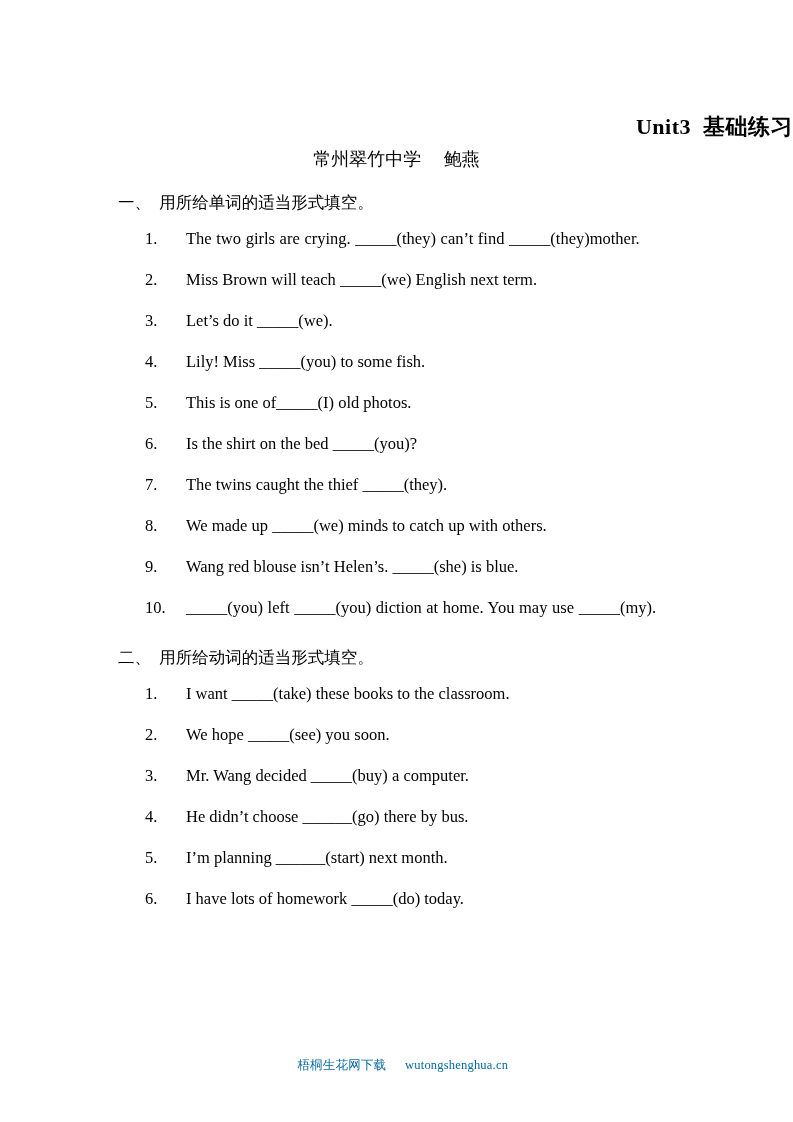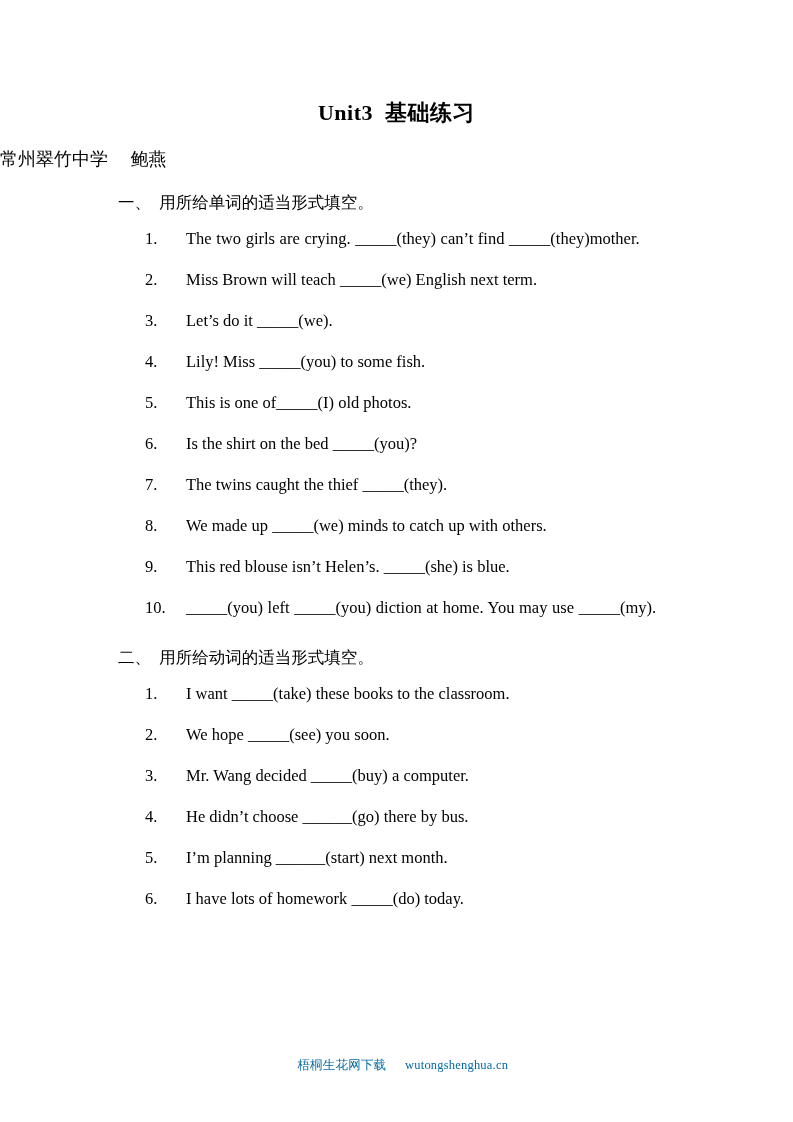--- a/index.html
+++ b/index.html
@@ -21,36 +21,36 @@
     left: 0;
     top: 0;
     width: 793px;
     height: 1122px;
   }
 
   
   .doc-title {
     position: absolute;
     left: 0;
-    top: 99px;
-    width: 793px;
-    text-align: center;
+    top: 113px;
+    width: 793px;
+    text-align: right;
     font-size: 22px;
     font-weight: bold;
     letter-spacing: 0.5px;
     line-height: 28px;
     white-space: pre;
   }
 
   .doc-subtitle {
     position: absolute;
     left: 0;
     top: 146px;
     width: 793px;
-    text-align: left;
+    text-align: center;
     font-size: 18px;
     font-weight: normal;
     line-height: 26px;
     white-space: pre;
   }
 
   
   .content {
     position: absolute;
     left: 0;
@@ -178,21 +178,21 @@
           <span class="item-text">The twins caught the thief _____(they).</span>
         </li>
 
         <li class="item">
           <span class="item-num">8.</span>
           <span class="item-text">We made up _____(we) minds to catch up with others.</span>
         </li>
 
         <li class="item">
           <span class="item-num">9.</span>
-          <span class="item-text">This red blouse isn’t Helen’s. _____(she) is blue.</span>
+          <span class="item-text">Wang red blouse isn’t Helen’s. _____(she) is blue.</span>
         </li>
 
         <li class="item justify">
           <span class="item-num">10.</span>
           <span class="item-text">_____(you) left _____(you) diction at home. You may use _____(my).</span>
         </li>
 
       </ol>
     </div>
 

